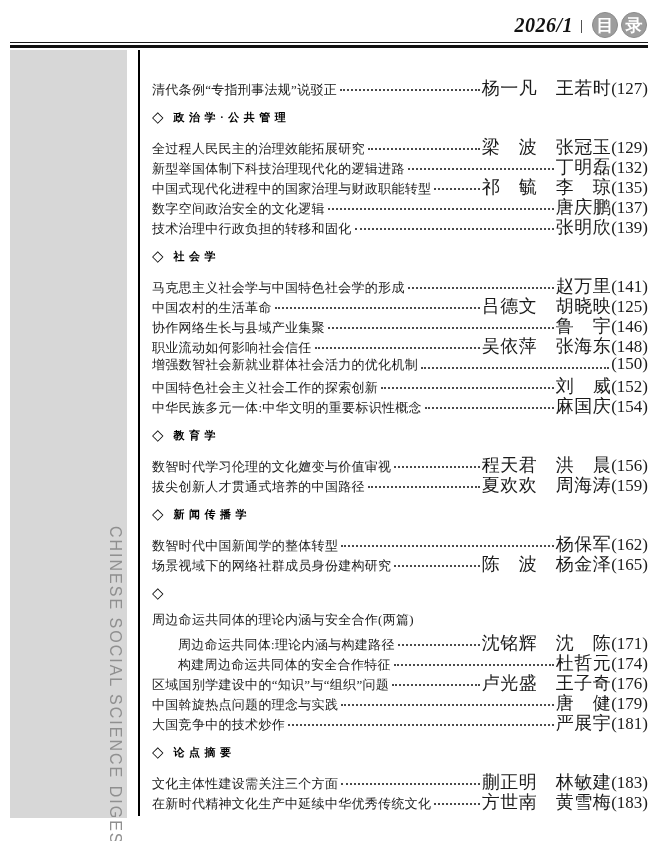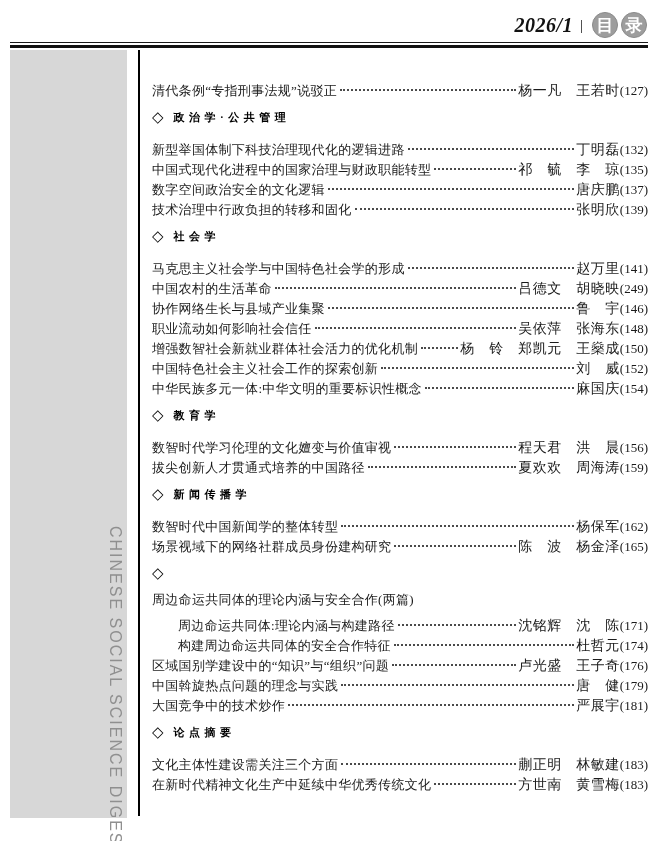--- a/index.html
+++ b/index.html
@@ -33,22 +33,22 @@
   .v-rule { position:absolute; left:138px; top:50px; width:2px; height:766px; background:#000; }
 
   
   .content { position:absolute; left:152px; top:76px; right:9px; }
   .row { display:flex; align-items:baseline; height:20px; font-size:13px; }
   .row .t { white-space:nowrap; letter-spacing:0.3px; }
   .leader {
     flex:1 1 auto; min-width:10px; align-self:flex-end; margin:0 2px 5px 3px;
     border-bottom:2px dotted #4a4a4a; height:0;
   }
-  .authors { white-space:nowrap; font-size:14px; letter-spacing:0.5px;margin-top:6px; }
-  .pageno  { white-space:nowrap; font-size:13px; }
+  .authors { white-space:nowrap; font-size:18px; letter-spacing:0.5px; }
+  .pageno  { white-space:nowrap; font-size:17px; }
   .row.indent { padding-left:26px; }
   .row.group { font-weight:400; }
 
   .sec-head { display:flex; align-items:center; margin:9px 0 5px; height:25px; font-weight:700; color:#000; }
   .diamond { font-size:15px; font-weight:400; margin-right:10px; transform:translateY(-1px); }
   .sec-name { font-size:11px; letter-spacing:4.5px; }
 </style>
 </head>
 <body>
 
@@ -76,20 +76,26 @@
     <span class="authors">杨一凡　王若时</span>
     <span class="pageno">(127)</span>
   </div>
       <section>
     <h2 class="sec-head">
       <span class="diamond">◇</span>
       <span class="sec-name">政治学·公共管理</span>
     </h2>
     <div class="rows">
           <div class="row">
+    <span class="t">全过程人民民主的治理效能拓展研究</span>
+    <span class="leader"></span>
+    <span class="authors">梁　波　张冠玉</span>
+    <span class="pageno">(129)</span>
+  </div>
+          <div class="row">
     <span class="t">新型举国体制下科技治理现代化的逻辑进路</span>
     <span class="leader"></span>
     <span class="authors">丁明磊</span>
     <span class="pageno">(132)</span>
   </div>
           <div class="row">
     <span class="t">中国式现代化进程中的国家治理与财政职能转型</span>
     <span class="leader"></span>
     <span class="authors">祁　毓　李　琼</span>
     <span class="pageno">(135)</span>
@@ -117,38 +123,37 @@
           <div class="row">
     <span class="t">马克思主义社会学与中国特色社会学的形成</span>
     <span class="leader"></span>
     <span class="authors">赵万里</span>
     <span class="pageno">(141)</span>
   </div>
           <div class="row">
     <span class="t">中国农村的生活革命</span>
     <span class="leader"></span>
     <span class="authors">吕德文　胡晓映</span>
-    <span class="pageno">(249)</span>
+    <span class="pageno">(125)</span>
   </div>
           <div class="row">
     <span class="t">协作网络生长与县域产业集聚</span>
     <span class="leader"></span>
     <span class="authors">鲁　宇</span>
     <span class="pageno">(146)</span>
   </div>
           <div class="row">
     <span class="t">职业流动如何影响社会信任</span>
     <span class="leader"></span>
     <span class="authors">吴依萍　张海东</span>
     <span class="pageno">(148)</span>
   </div>
           <div class="row">
     <span class="t">增强数智社会新就业群体社会活力的优化机制</span>
     <span class="leader"></span>
-    <span class="authors">杨　铃　郑凯元　王燊成</span>
     <span class="pageno">(150)</span>
   </div>
           <div class="row">
     <span class="t">中国特色社会主义社会工作的探索创新</span>
     <span class="leader"></span>
     <span class="authors">刘　威</span>
     <span class="pageno">(152)</span>
   </div>
           <div class="row">
     <span class="t">中华民族多元一体:中华文明的重要标识性概念</span>

